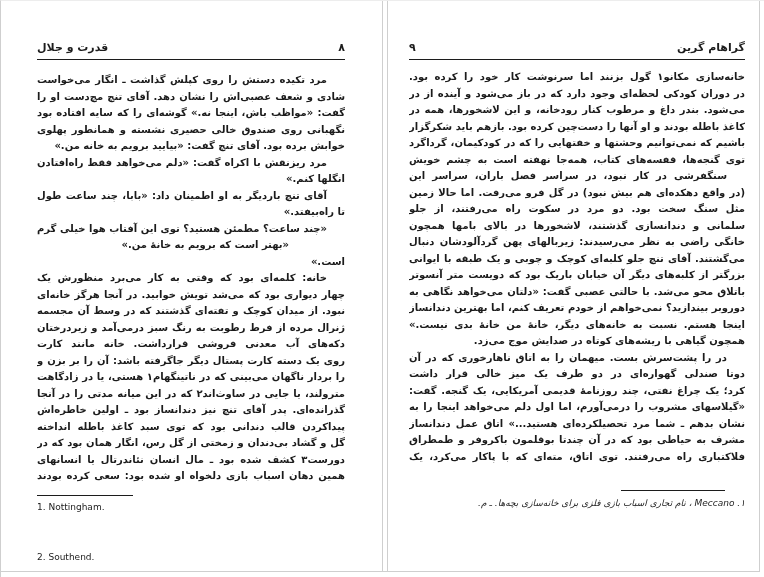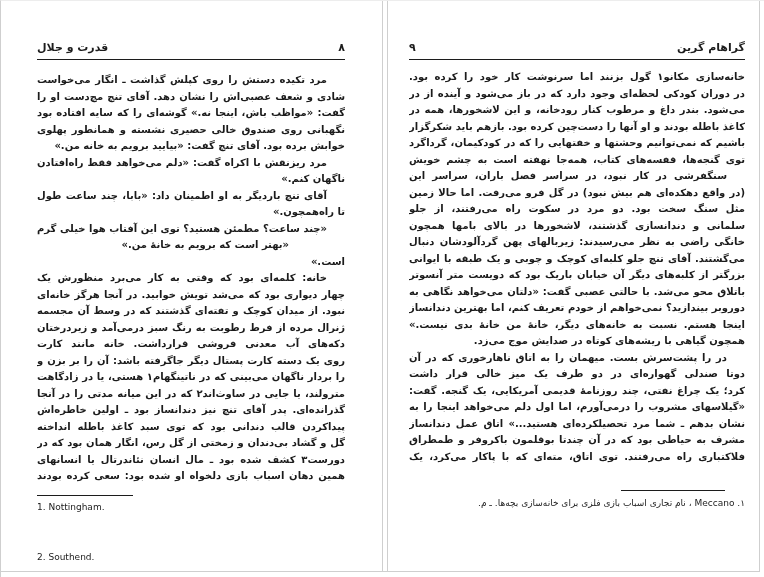--- a/index.html
+++ b/index.html
@@ -46,43 +46,43 @@
   .fn-rule-left{position:absolute;top:494px;left:36px;width:96px;height:1px;background:#1c1c1c;}
   .fn-row{
     position:absolute;top:501px;left:36px;width:308px;
     display:flex;gap:40px;direction:ltr;
     font-size:9px;color:#1c1c1c;flex-direction:column;
   }
   .fn-rule-right{position:absolute;top:489px;left:620px;width:104px;height:1px;background:#1c1c1c;}
   .fn-right{
     position:absolute;top:497px;left:408px;width:336px;
     direction:rtl;text-align:right;
-    font-size:9px;color:#1c1c1c;
+    font-size:9px;color:#1c1c1c;font-style:italic;
   }
 </style>
 </head>
 <body>
 
 <div class="book">
 
   <div class="running-head rh-left">
     <span>۸</span>
     <span>قدرت و جلال</span>
   </div>
 
   <div class="text-column col-left">
     <div class="line indent">مرد تکیده دستش را روی کپلش گذاشت ـ انگار می‌خواست منبع</div>
     <div class="line">شادی و شعف عصبی‌اش را نشان دهد. آقای تنچ مچ‌دست او را گرفت و</div>
     <div class="line">گفت: «مواظب باش، اینجا نه.» گوشه‌ای را که سایه افتاده بود ورنداز کرد:</div>
     <div class="line">نگهبانی روی صندوق خالی حصیری نشسته و همانطور پهلوی تفنگش</div>
     <div class="line end">خوابش برده بود. آقای تنچ گفت: «بیایید برویم به خانه من.»</div>
     <div class="line indent">مرد ریزنقش با اکراه گفت: «دلم می‌خواهد فقط راه‌افتادن کشتی را</div>
-    <div class="line end">ناگهان کنم.»</div>
+    <div class="line end">انگلها کنم.»</div>
     <div class="line indent">آقای تنچ باردیگر به او اطمینان داد: «بابا، چند ساعت طول می‌کشد</div>
-    <div class="line end">تا راه‌همچون.»</div>
+    <div class="line end">تا راه‌بیفتد.»</div>
     <div class="line indent">«چند ساعت؟ مطمئن هستید؟ توی این آفتاب هوا خیلی گرم</div>
     <div class="line indent-lg end">«بهتر است که برویم به خانهٔ من.»</div>
     <div class="line end">است.»</div>
     <div class="line indent">خانه: کلمه‌ای بود که وقتی به کار می‌برد منظورش یک</div>
     <div class="line">چهار دیواری بود که می‌شد تویش خوابید. در آنجا هرگز خانه‌ای در کار</div>
     <div class="line">نبود. از میدان کوچک و تفته‌ای گذشتند که در وسط آن مجسمه نیم‌تنهٔ</div>
     <div class="line">ژنرال مرده از فرط رطوبت به رنگ سبز درمی‌آمد و زیردرختان نخل</div>
     <div class="line">دکه‌های آب معدنی فروشی قرارداشت. خانه مانند کارت پستالی بود که</div>
     <div class="line">روی یک دسته کارت پستال دیگر جاگرفته باشد: آن را بر بزن و یک کارت</div>
     <div class="line">را بردار ناگهان می‌بینی که در ناتینگهام۱ هستی، یا در زادگاهت در</div>

